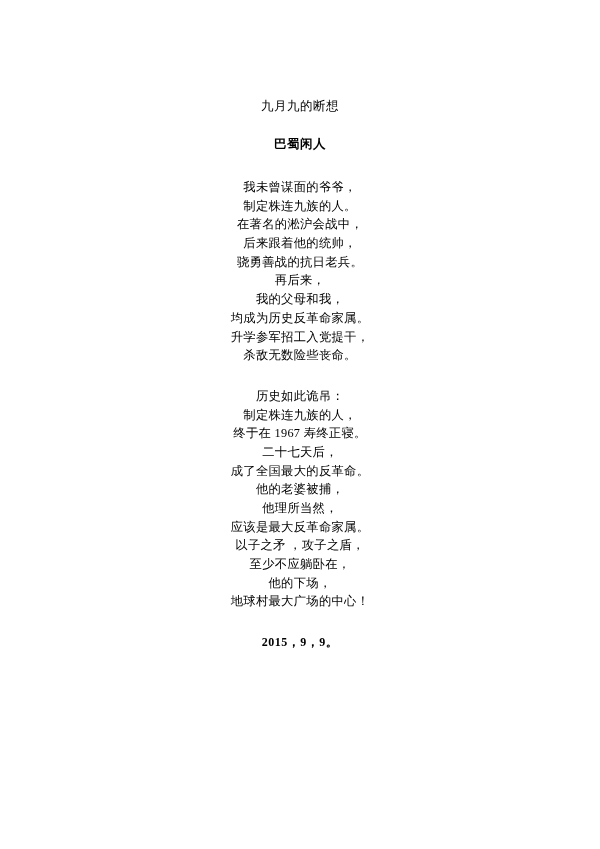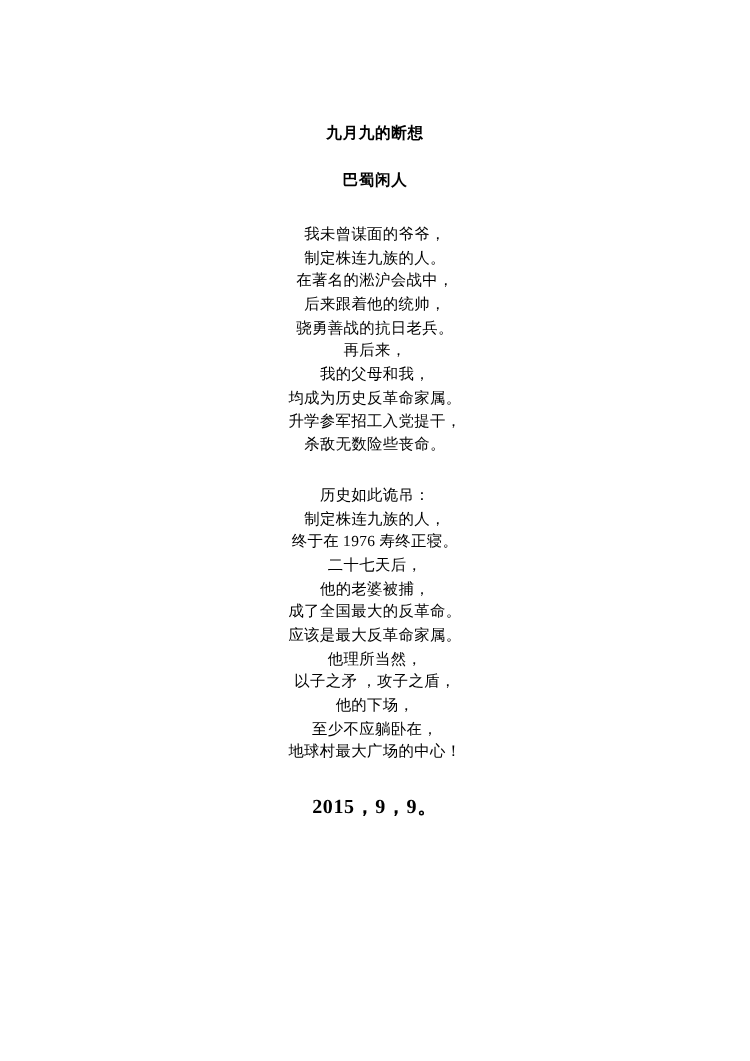--- a/index.html
+++ b/index.html
@@ -21,21 +21,21 @@
     box-sizing: border-box;
     padding: 0;
     position: relative;
   }
   .doc-body {
     padding-top: 96px;
     text-align: center;
   }
   .doc-title {
     font-size: 12.5px;
-    font-weight: 700;
+    font-weight: 400;
     line-height: 1.6;
     letter-spacing: 0.5px;
     margin: 0 0 18px 0;
   }
   .doc-author {
     font-size: 12.5px;
     font-weight: 700;
     line-height: 1.6;
     letter-spacing: 0.5px;
     margin: 0 0 24px 0;
@@ -45,21 +45,21 @@
     margin: 0 0 22px 0;
   }
   .verse-line {
     font-size: 12.3px;
     font-weight: 400;
     line-height: 1.52;
     letter-spacing: 0.3px;
     white-space: pre-wrap;
   }
   .doc-date {
-    font-size: 16px;
+    font-size: 12px;
     font-weight: 700;
     line-height: 1.6;
     letter-spacing: 0.5px;
     margin-top: 6px;
   }
 </style>
 </head>
 <body>
 
 <div class="page">
@@ -78,28 +78,28 @@
       <div class="verse-line">再后来，</div>
       <div class="verse-line">我的父母和我，</div>
       <div class="verse-line">均成为历史反革命家属。</div>
       <div class="verse-line">升学参军招工入党提干，</div>
       <div class="verse-line">杀敌无数险些丧命。</div>
     </div>
 
     <div class="stanza">
       <div class="verse-line">历史如此诡吊：</div>
       <div class="verse-line">制定株连九族的人，</div>
-      <div class="verse-line">终于在 1976 寿终正寝。</div>
+      <div class="verse-line">终于在 1967 寿终正寝。</div>
       <div class="verse-line">二十七天后，</div>
+      <div class="verse-line">成了全国最大的反革命。</div>
       <div class="verse-line">他的老婆被捕，</div>
-      <div class="verse-line">成了全国最大的反革命。</div>
+      <div class="verse-line">他理所当然，</div>
       <div class="verse-line">应该是最大反革命家属。</div>
-      <div class="verse-line">他理所当然，</div>
       <div class="verse-line">以子之矛 ，攻子之盾，</div>
+      <div class="verse-line">至少不应躺卧在，</div>
       <div class="verse-line">他的下场，</div>
-      <div class="verse-line">至少不应躺卧在，</div>
       <div class="verse-line">地球村最大广场的中心！</div>
     </div>
 
     <div class="doc-date">2015，9，9。</div>
 
   </div>
 </div>
 
 </body></html>

